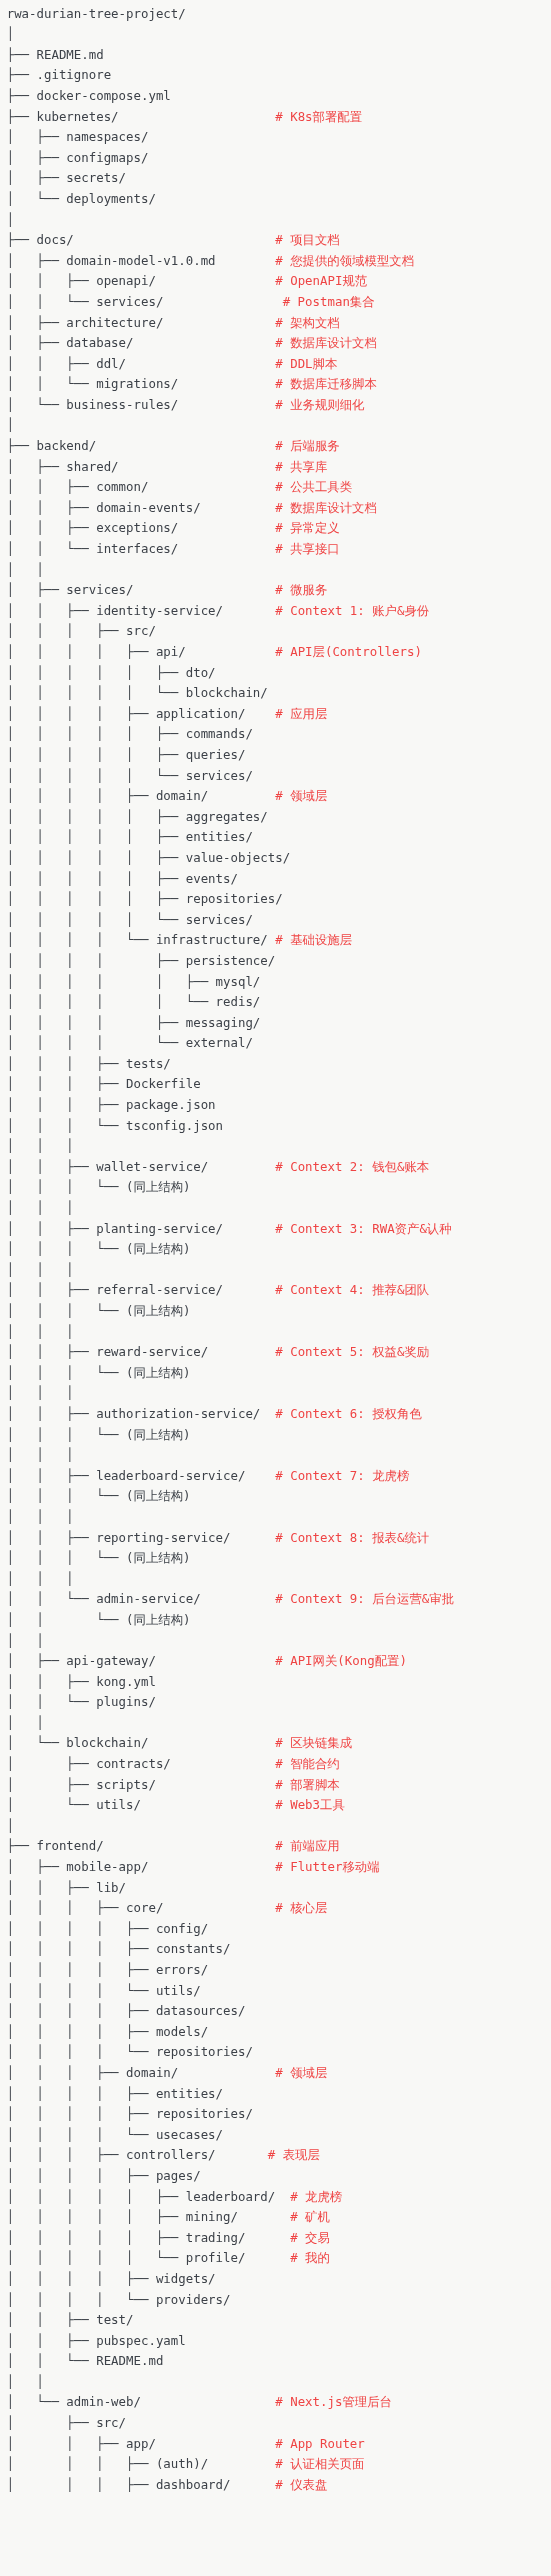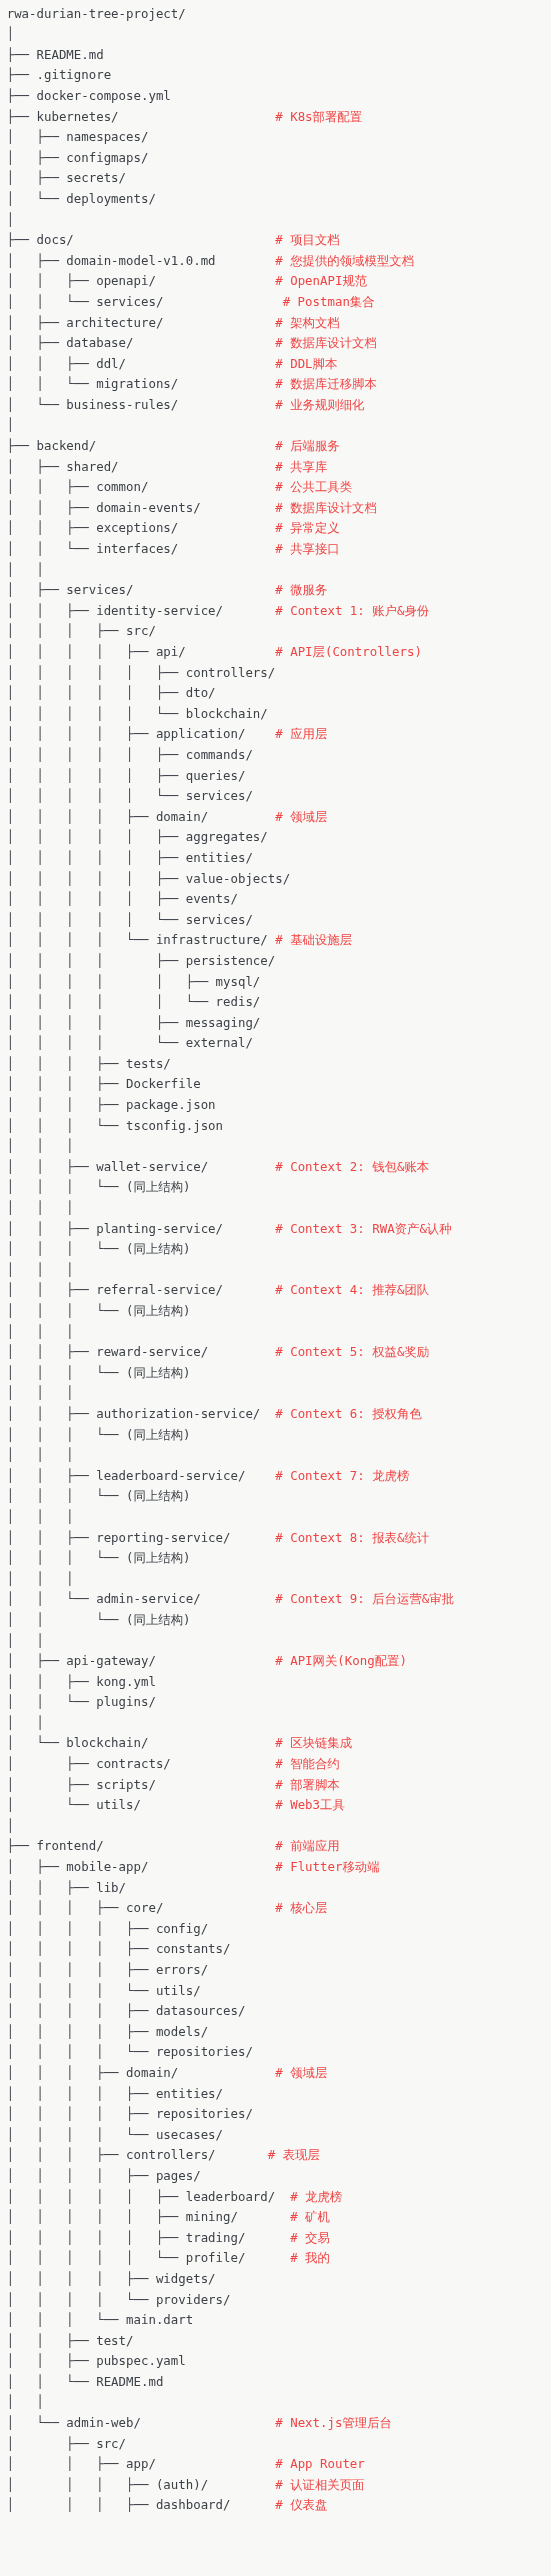--- a/index.html
+++ b/index.html
@@ -61,32 +61,32 @@
     <div class="line"><span>│   ├── shared/                     </span><span class="comment"># 共享库</span></div>
     <div class="line"><span>│   │   ├── common/                 </span><span class="comment"># 公共工具类</span></div>
     <div class="line"><span>│   │   ├── domain-events/          </span><span class="comment"># 数据库设计文档</span></div>
     <div class="line"><span>│   │   ├── exceptions/             </span><span class="comment"># 异常定义</span></div>
     <div class="line"><span>│   │   └── interfaces/             </span><span class="comment"># 共享接口</span></div>
     <div class="line"><span>│   │</span></div>
     <div class="line"><span>│   ├── services/                   </span><span class="comment"># 微服务</span></div>
     <div class="line"><span>│   │   ├── identity-service/       </span><span class="comment"># Context 1: 账户&amp;身份</span></div>
     <div class="line"><span>│   │   │   ├── src/</span></div>
     <div class="line"><span>│   │   │   │   ├── api/            </span><span class="comment"># API层(Controllers)</span></div>
-    <div class="line"><span>│   │   │   │   │   ├── controllers/</span></div>
     <div class="line"><span>│   │   │   │   │   ├── dto/</span></div>
     <div class="line"><span>│   │   │   │   │   └── blockchain/</span></div>
     <div class="line"><span>│   │   │   │   ├── application/    </span><span class="comment"># 应用层</span></div>
     <div class="line"><span>│   │   │   │   │   ├── commands/</span></div>
     <div class="line"><span>│   │   │   │   │   ├── queries/</span></div>
     <div class="line"><span>│   │   │   │   │   └── services/</span></div>
     <div class="line"><span>│   │   │   │   ├── domain/         </span><span class="comment"># 领域层</span></div>
     <div class="line"><span>│   │   │   │   │   ├── aggregates/</span></div>
     <div class="line"><span>│   │   │   │   │   ├── entities/</span></div>
     <div class="line"><span>│   │   │   │   │   ├── value-objects/</span></div>
     <div class="line"><span>│   │   │   │   │   ├── events/</span></div>
+    <div class="line"><span>│   │   │   │   │   ├── repositories/</span></div>
     <div class="line"><span>│   │   │   │   │   └── services/</span></div>
     <div class="line"><span>│   │   │   │   └── infrastructure/ </span><span class="comment"># 基础设施层</span></div>
     <div class="line"><span>│   │   │   │       ├── persistence/</span></div>
     <div class="line"><span>│   │   │   │       │   ├── mysql/</span></div>
     <div class="line"><span>│   │   │   │       │   └── redis/</span></div>
     <div class="line"><span>│   │   │   │       ├── messaging/</span></div>
     <div class="line"><span>│   │   │   │       └── external/</span></div>
     <div class="line"><span>│   │   │   ├── tests/</span></div>
     <div class="line"><span>│   │   │   ├── Dockerfile</span></div>
     <div class="line"><span>│   │   │   ├── package.json</span></div>
@@ -141,21 +141,20 @@
     <div class="line"><span>│   │   │   │   ├── repositories/</span></div>
     <div class="line"><span>│   │   │   │   └── usecases/</span></div>
     <div class="line"><span>│   │   │   ├── controllers/       </span><span class="comment"># 表现层</span></div>
     <div class="line"><span>│   │   │   │   ├── pages/</span></div>
     <div class="line"><span>│   │   │   │   │   ├── leaderboard/  </span><span class="comment"># 龙虎榜</span></div>
     <div class="line"><span>│   │   │   │   │   ├── mining/       </span><span class="comment"># 矿机</span></div>
     <div class="line"><span>│   │   │   │   │   ├── trading/      </span><span class="comment"># 交易</span></div>
     <div class="line"><span>│   │   │   │   │   └── profile/      </span><span class="comment"># 我的</span></div>
     <div class="line"><span>│   │   │   │   ├── widgets/</span></div>
     <div class="line"><span>│   │   │   │   └── providers/</span></div>
-    <div class="line"><span>│   │   │   └── main.dart</span></div>
     <div class="line"><span>│   │   ├── test/</span></div>
     <div class="line"><span>│   │   ├── pubspec.yaml</span></div>
     <div class="line"><span>│   │   └── README.md</span></div>
     <div class="line"><span>│   │</span></div>
     <div class="line"><span>│   └── admin-web/                  </span><span class="comment"># Next.js管理后台</span></div>
     <div class="line"><span>│       ├── src/</span></div>
     <div class="line"><span>│       │   ├── app/                </span><span class="comment"># App Router</span></div>
     <div class="line"><span>│       │   │   ├── (auth)/         </span><span class="comment"># 认证相关页面</span></div>
     <div class="line"><span>│       │   │   ├── dashboard/      </span><span class="comment"># 仪表盘</span></div>
   </div>

